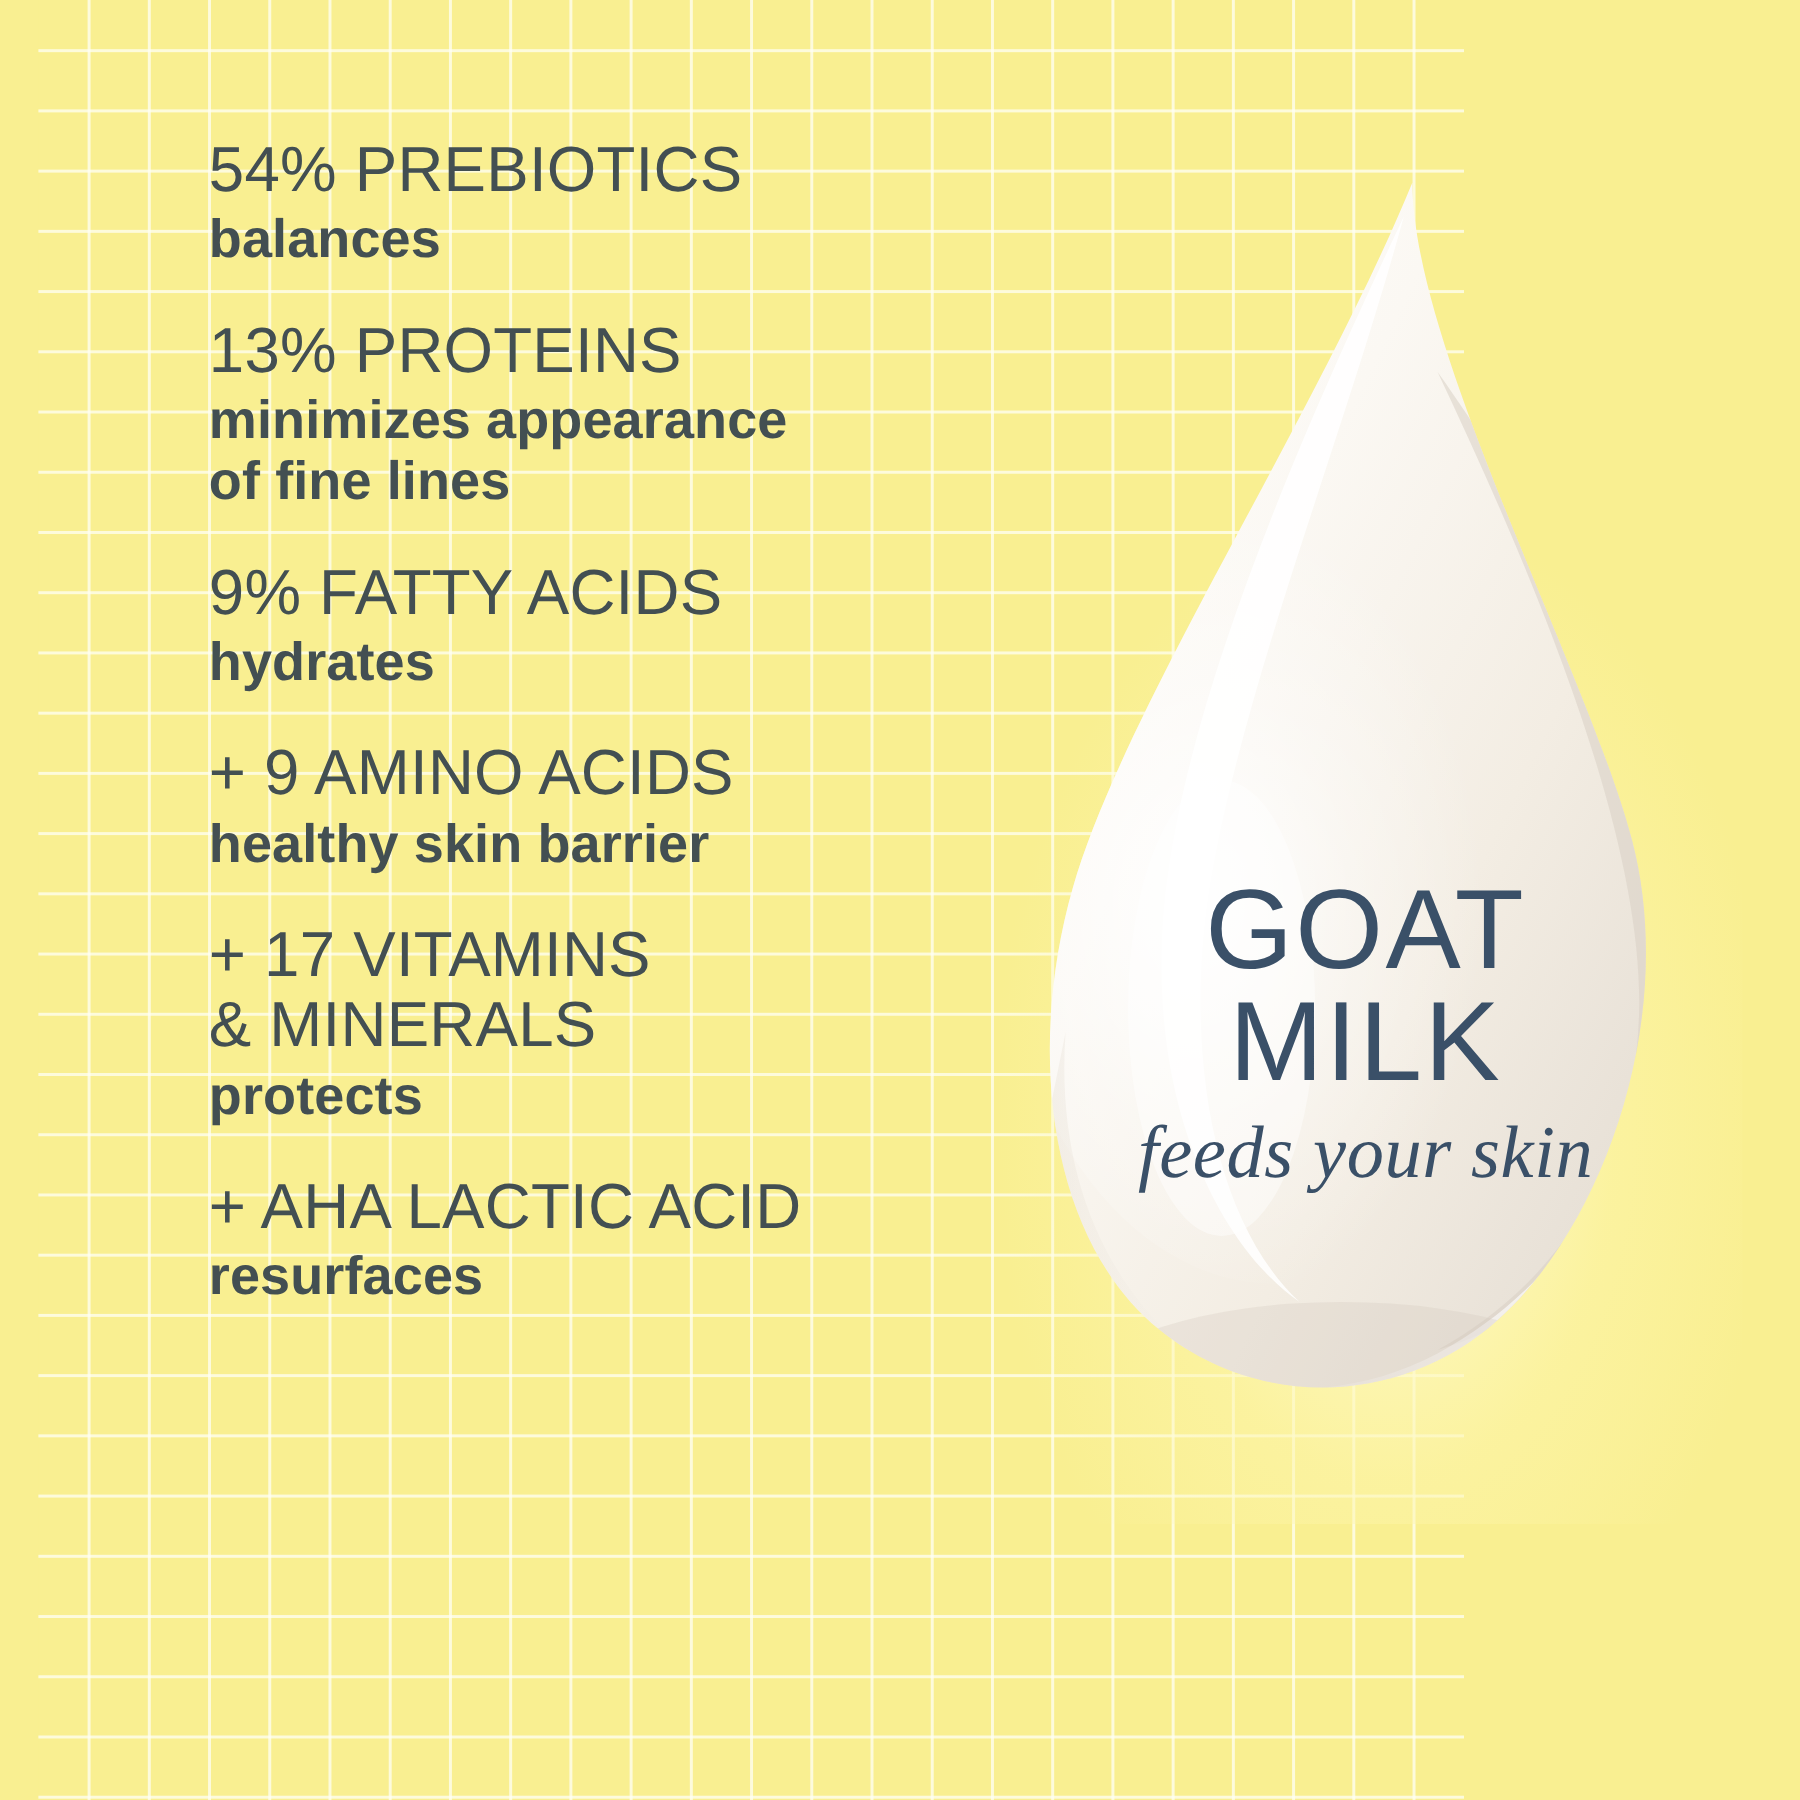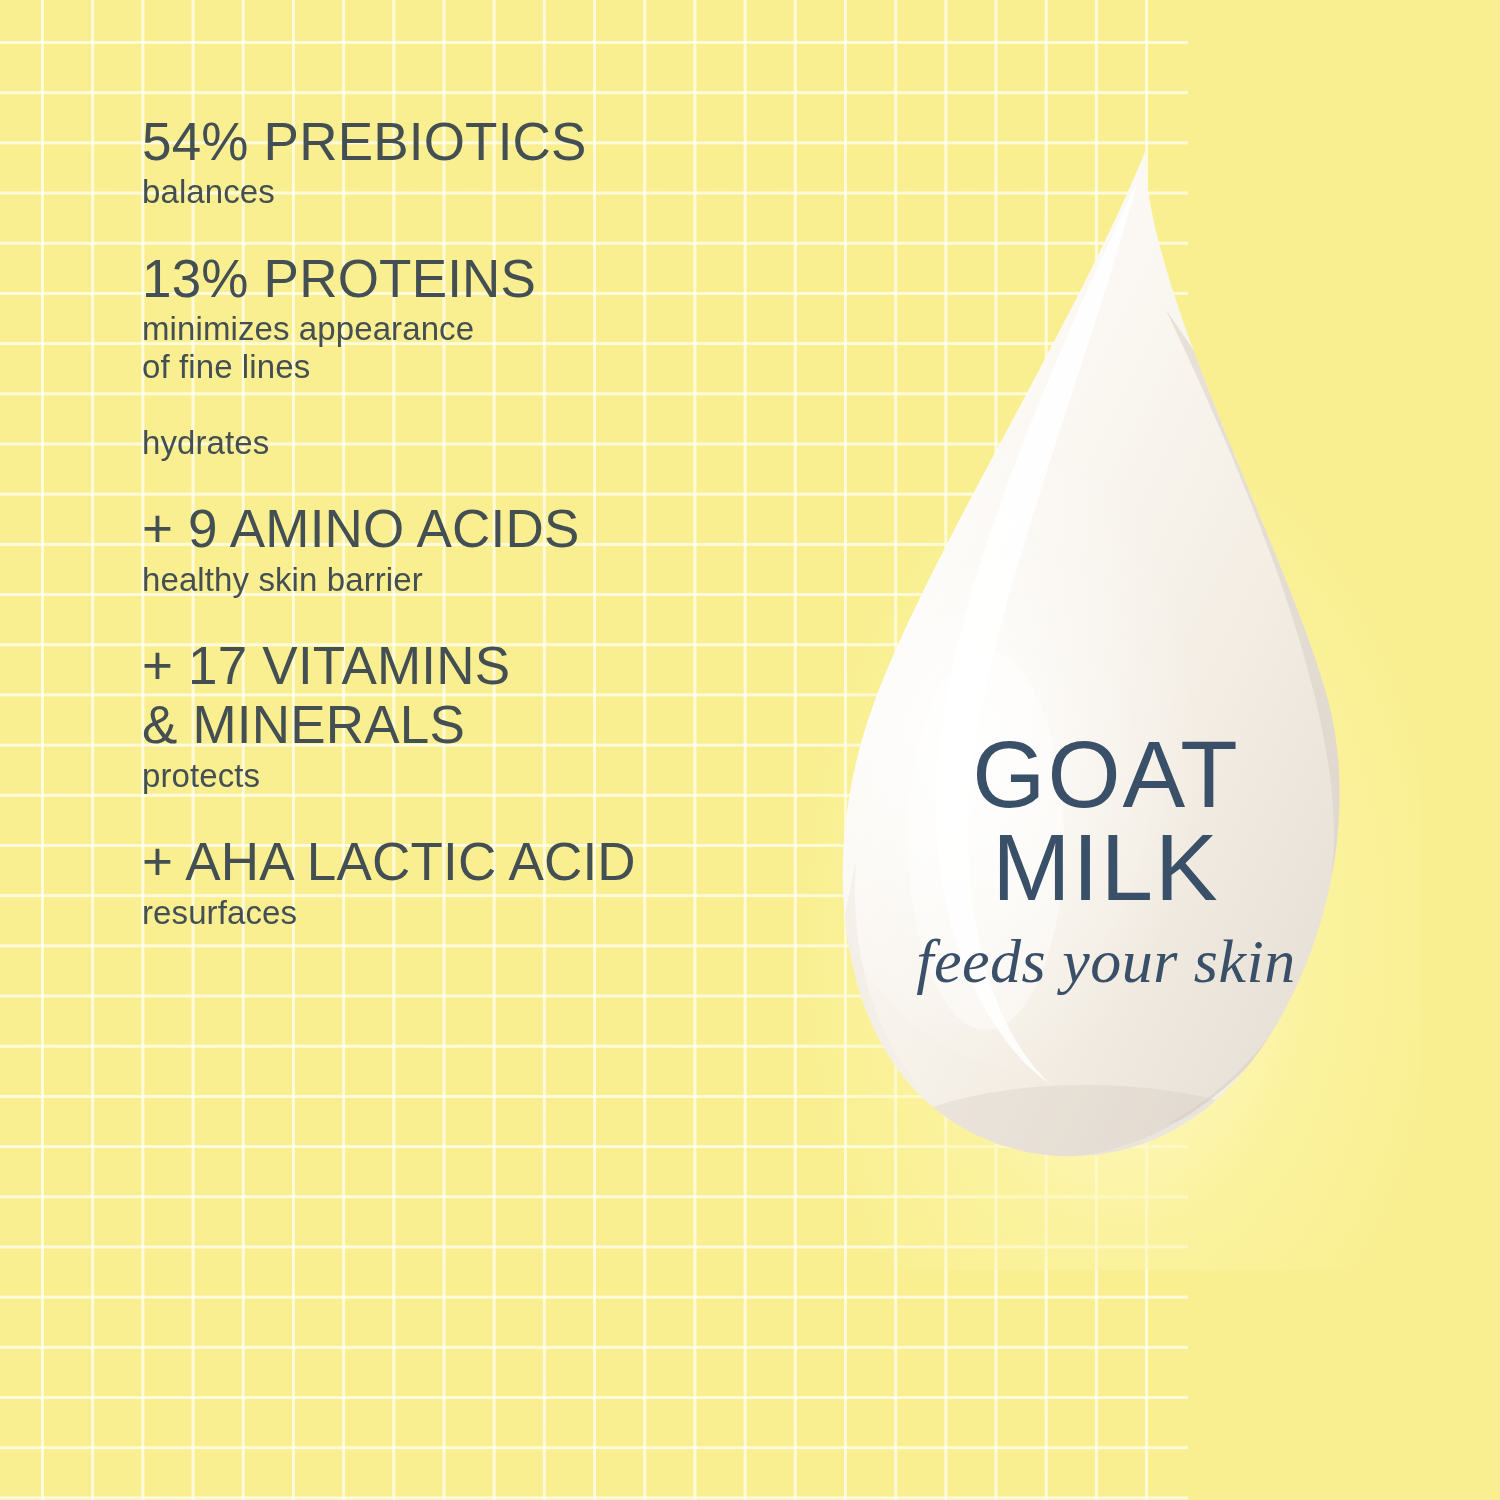--- a/index.html
+++ b/index.html
@@ -9,20 +9,21 @@
     background:#f9ef91;
   }
   #stage{
     position:relative;width:1188px;height:1500px;
     background-color:#f9ef91;
     background-image:
       linear-gradient(to right, rgba(255,255,245,.75) 0 2.5px, rgba(255,255,245,0) 2.5px),
       linear-gradient(to bottom, rgba(255,255,245,.75) 0 2.5px, rgba(255,255,245,0) 2.5px);
     background-size:50.2px 50.2px, 50.2px 50.2px;
     background-position:41px 41px, 41px 41px;
+    margin-left:32px;
   }
   
   #glow{
     position:absolute;left:800px;top:430px;width:620px;height:840px;
     background:radial-gradient(ellipse at 52% 60%, rgba(255,252,214,.95) 0%, rgba(253,245,170,.55) 42%, rgba(249,239,145,0) 72%);
     pointer-events:none;
   }
 
   
   #facts{
@@ -30,22 +31,22 @@
   }
   .fact{margin-bottom:38px;}
   .fact:last-child{margin-bottom:0;}
   .fact .head{
     font-size:53px;line-height:1.12;
     font-weight:400;letter-spacing:.2px;
     color:#434f52;white-space:pre-line;
     margin:0 0 2px 0;
   }
   .fact .sub{
-    font-size:33px;line-height:1.14;
-    font-weight:400;letter-spacing:.1px;
+    font-size:45px;line-height:1.14;
+    font-weight:700;letter-spacing:.1px;
     color:#434f52;white-space:pre-line;margin:0;
   }
 
   
   #drop-wrap{position:absolute;left:836px;top:140px;width:540px;height:1090px;}
   #drop-svg{display:block;width:540px;height:1090px;overflow:visible;}
 
   #drop-text{
     position:absolute;left:836px;top:140px;width:540px;height:1090px;
     pointer-events:none;text-align:center;
@@ -78,20 +79,21 @@
       <p class="sub">balances</p>
     </div>
 
     <div class="fact">
       <p class="head">13% PROTEINS</p>
       <p class="sub">minimizes appearance
 of fine lines</p>
     </div>
 
     <div class="fact">
+      <p class="head">9% FATTY ACIDS</p>
       <p class="sub">hydrates</p>
     </div>
 
     <div class="fact">
       <p class="head">+ 9 AMINO ACIDS</p>
       <p class="sub">healthy skin barrier</p>
     </div>
 
     <div class="fact">
       <p class="head">+ 17 VITAMINS

